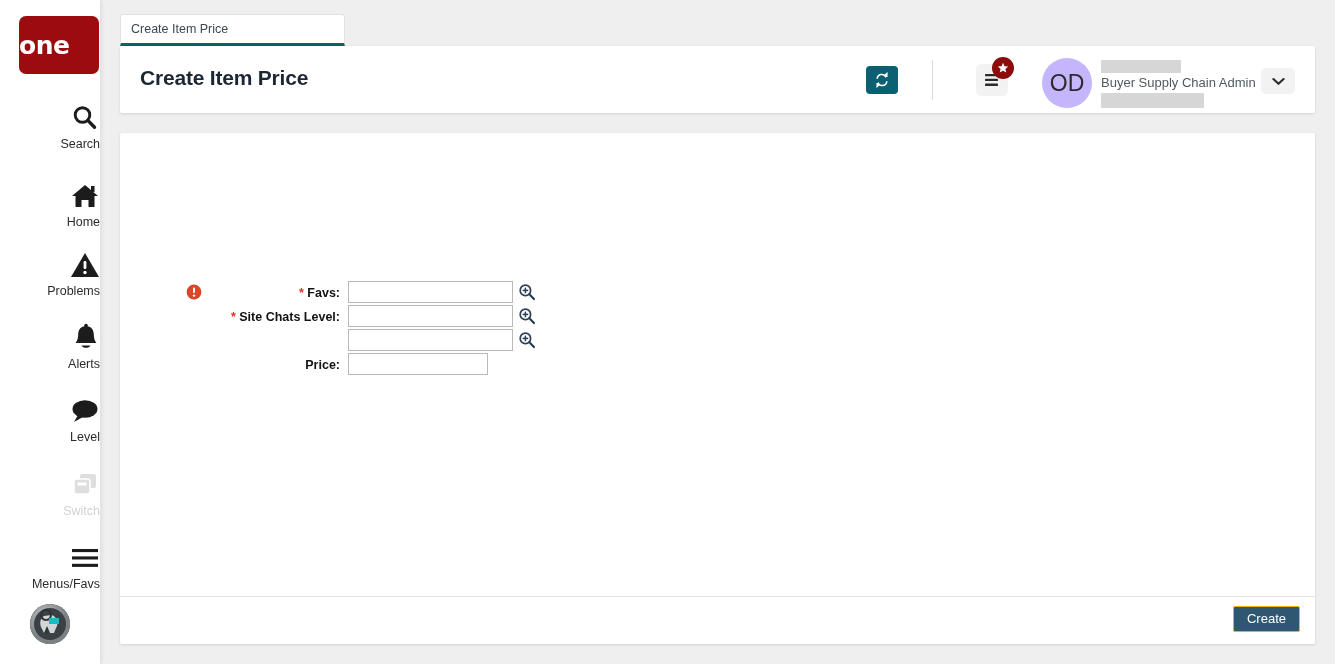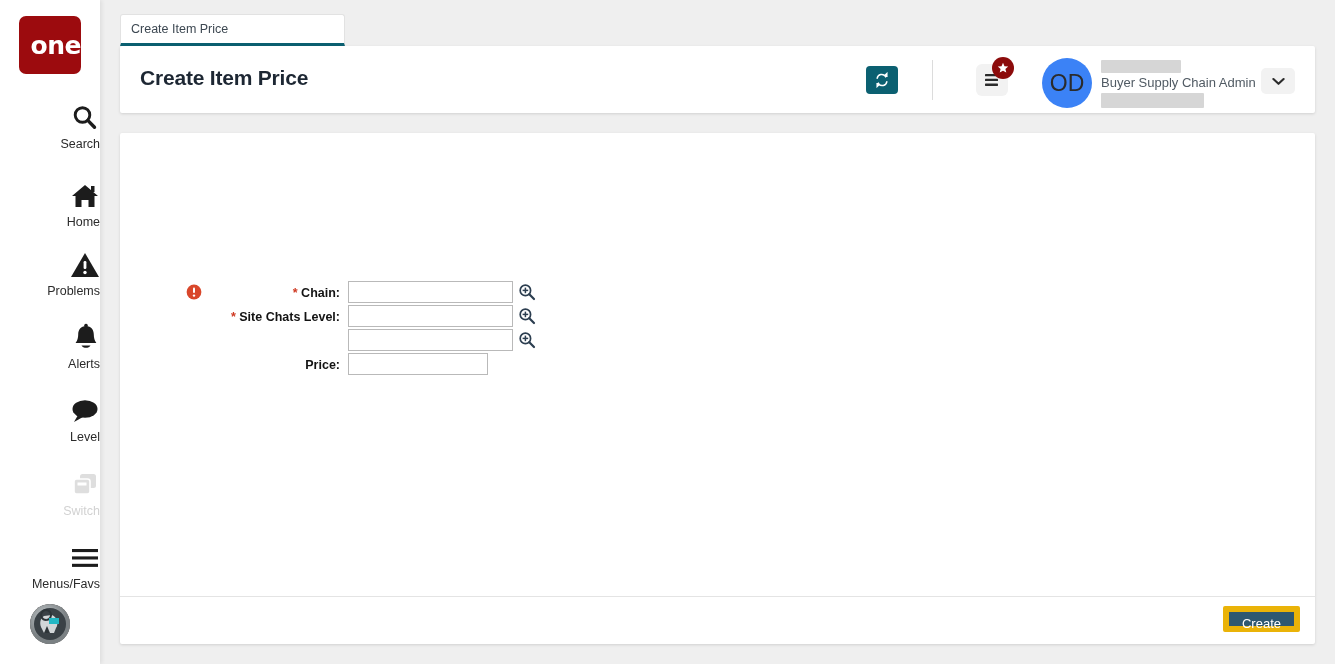--- a/index.html
+++ b/index.html
@@ -24,26 +24,26 @@
     position: absolute;
     left: 0; top: 0;
     width: 100px; height: 664px;
     background: #ffffff;
     box-shadow: 2px 0 4px rgba(0,0,0,0.07);
     z-index: 20;
   }
   .logo {
     position: absolute;
     left: 19px; top: 16px;
-    width: 62px; height: 58px;
+    width: 80px; height: 58px;
     background: #9c0b0e;
     border-radius: 7px;
     display: flex;
     align-items: center;
-    justify-content: flex-end;
+    justify-content: flex-start;
   }
   .logo-text {
     color: #fff;
     font-size: 25px;
     font-weight: 600;
     letter-spacing: -0.5px;
     line-height: 1;
     font-family: "DejaVu Sans", sans-serif;
   }
   .nav-item {
@@ -165,21 +165,21 @@
     display: flex;
     align-items: center;
     justify-content: center;
     pointer-events: none;
   }
   .user-avatar {
     position: absolute;
     right: 223px; top: 12px;
     width: 50px; height: 50px;
     border-radius: 50%;
-    background: #3b82f6;
+    background: #c4b5fd;
     display: flex;
     align-items: center;
     justify-content: center;
     cursor: pointer;
   }
   .user-initials {
     font-size: 23px;
     color: #2b2b2b;
     font-family: "Liberation Sans", sans-serif;
   }
@@ -288,21 +288,21 @@
     width: 1195px;
     height: 48px;
     border-top: 1px solid #e4e4e4;
   }
   .create-btn {
     position: absolute;
     right: 15px; top: 9px;
     height: 26px;
     padding: 0 13px;
     background: #2e5871;
-    border: 6px solid #eab308;
+    border: 1px solid #eab308;
     border-radius: 2px;
     color: #ffffff;
     font-size: 13px;
     cursor: pointer;
     font-family: "Liberation Sans", sans-serif;
     line-height: 24px;
   }
 </style>
 </head>
 <body>
@@ -442,21 +442,21 @@
 
   <div class="content-card">
 
     <div class="form-area" id="form-area">
         <div class="form-row" style="top: 148px; width: 430px;">
           <span class="err-icon"><svg width="16" height="16" viewBox="0 0 16 16">
               <circle cx="8" cy="8" r="7.4" fill="#d9472b"></circle>
               <rect x="7" y="3.4" width="2" height="5.6" rx="1" fill="#ffffff"></rect>
               <circle cx="8" cy="11.6" r="1.2" fill="#ffffff"></circle>
             </svg></span>
-          <label class="field-label"><span class="req">*</span> <span>Chain:</span></label>
+          <label class="field-label"><span class="req">*</span> <span>Favs:</span></label>
           <input type="text" class="field-input" placeholder="" style="">
           <span class="lookup-icon"><svg width="18" height="18" viewBox="0 0 18 18">
               <circle cx="7.4" cy="7.4" r="5.2" fill="none" stroke="#2c3e50" stroke-width="1.7"></circle>
               <line x1="11.3" y1="11.3" x2="16" y2="16" stroke="#2c3e50" stroke-width="2.2" stroke-linecap="round"></line>
               <line x1="4.6" y1="7.4" x2="10.2" y2="7.4" stroke="#2c3e50" stroke-width="1.5"></line>
               <line x1="7.4" y1="4.6" x2="7.4" y2="10.2" stroke="#2c3e50" stroke-width="1.5"></line>
             </svg></span>
         </div>
         <div class="form-row" style="top: 172px; width: 430px;">
           <label class="field-label"><span class="req">*</span> <span>Site Chats Level:</span></label>

